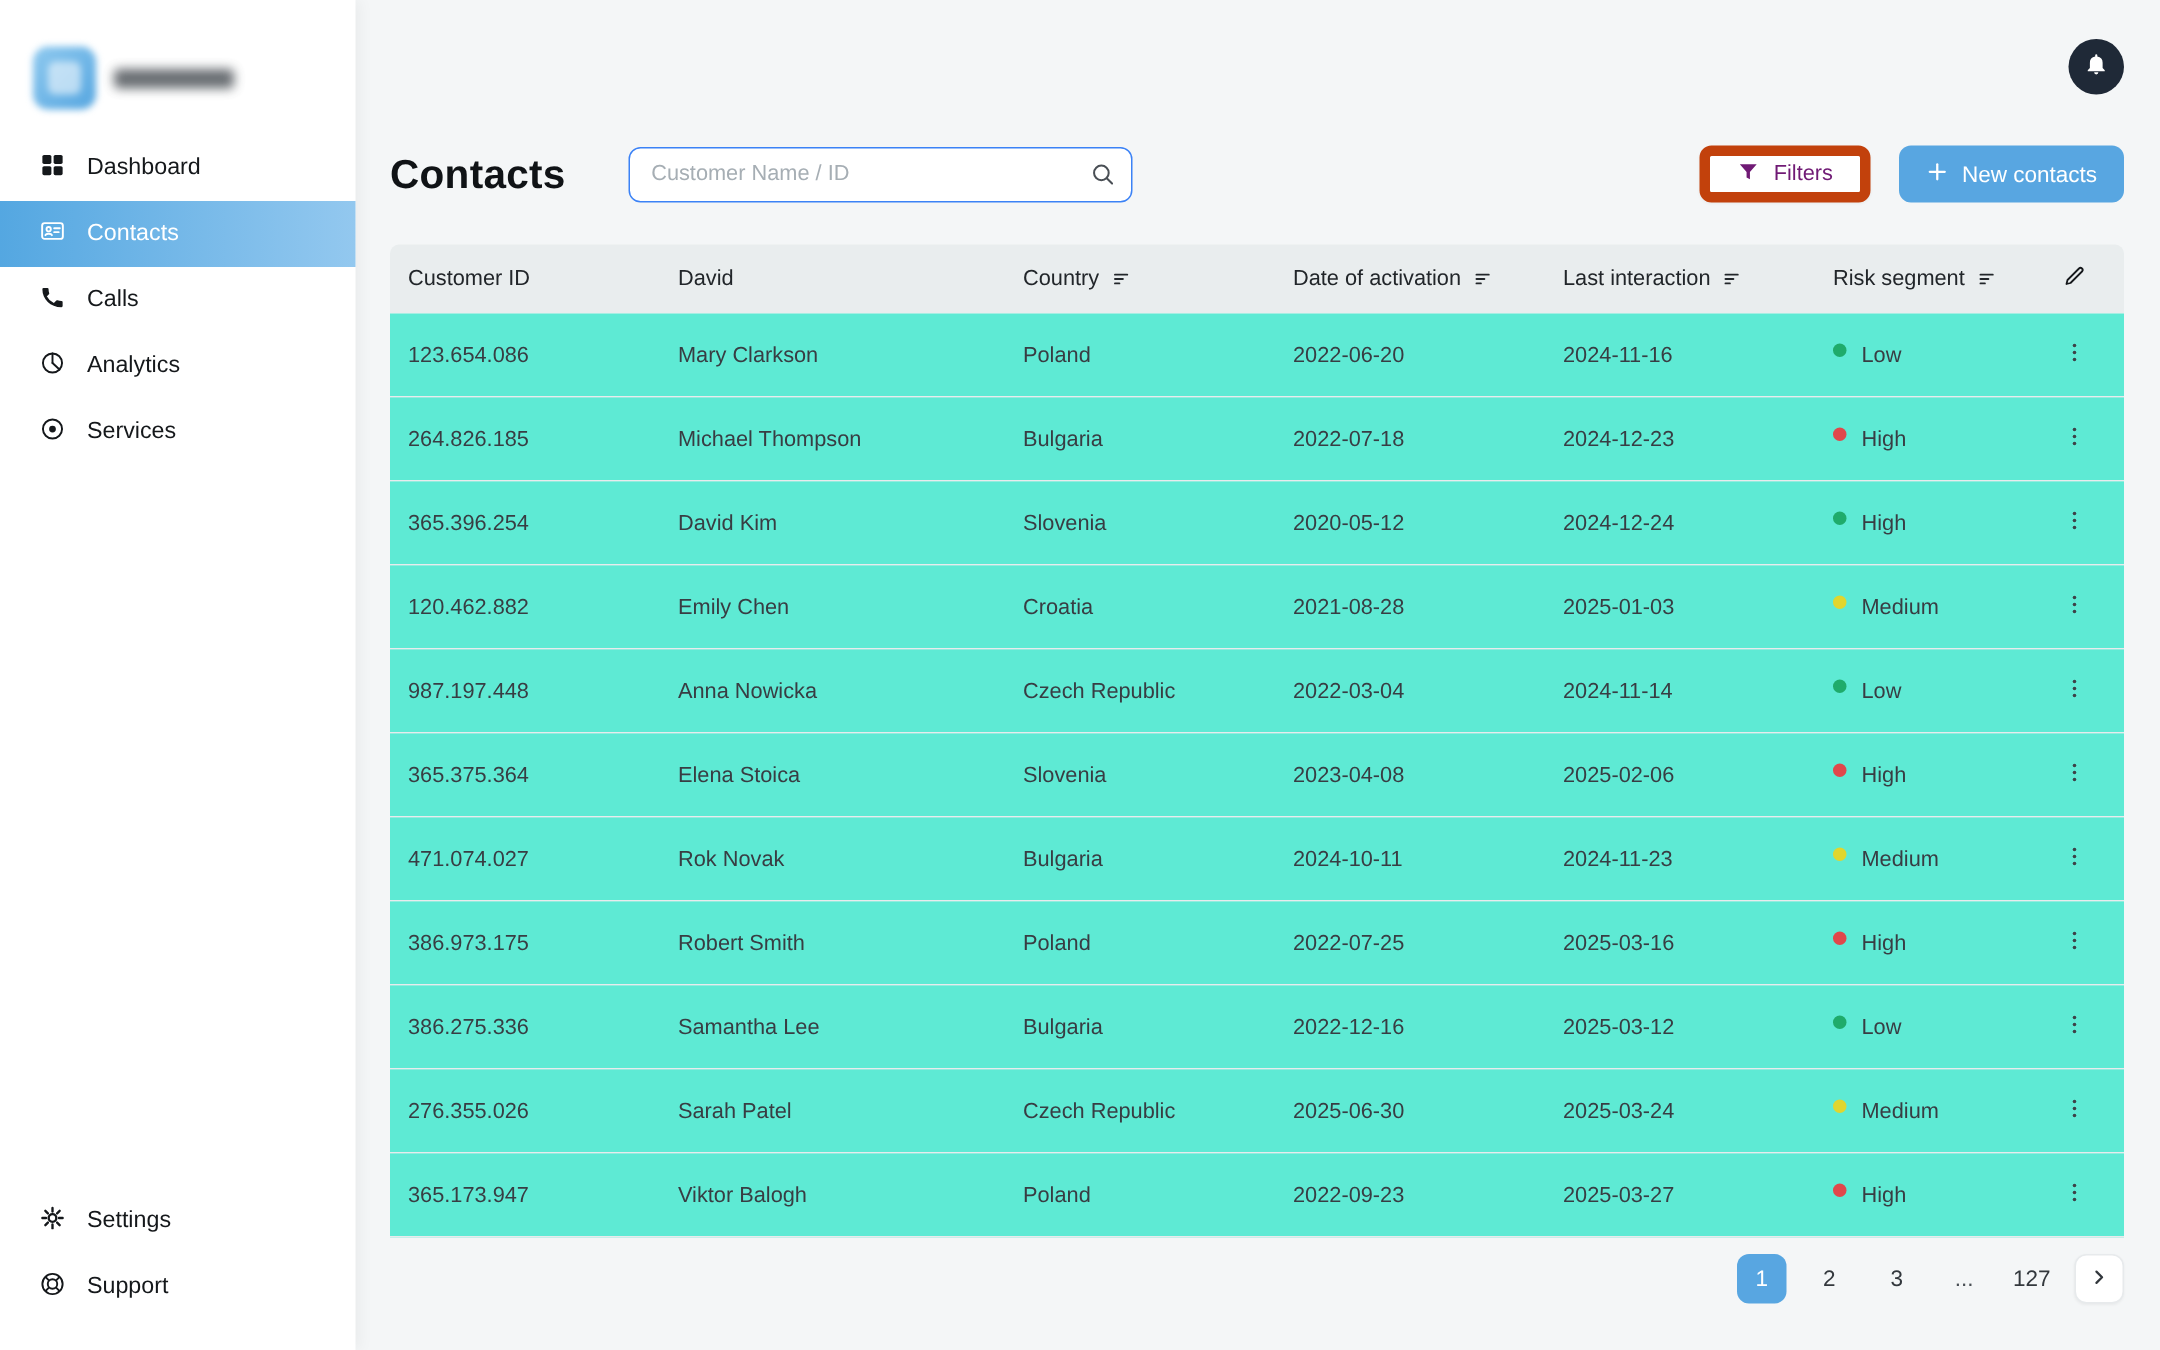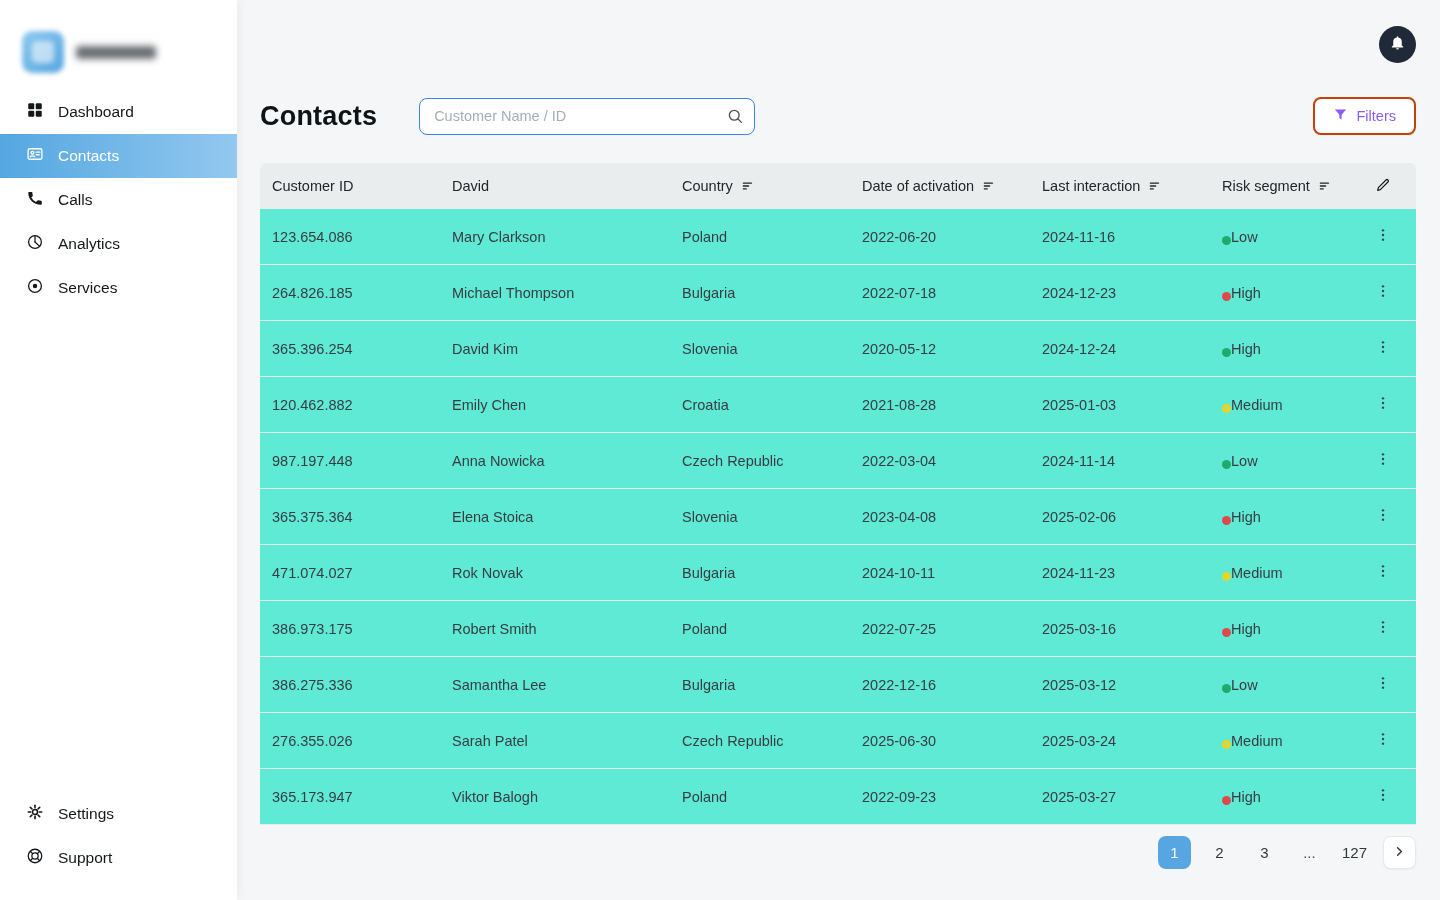--- a/index.html
+++ b/index.html
@@ -44,34 +44,34 @@
   .page-title { font-size:27px; font-weight:700; letter-spacing:.2px; color:#101316; }
   .search-wrap { position:relative; margin-left:42px; }
   .search-input { width:336px; height:37px; border:1px solid #3b82f6; border-radius:8px;
                   background:#ffffff; padding:0 38px 0 14px; font-size:14.5px;
                   font-family:"Liberation Sans",sans-serif; color:#2b2f33; outline:none; }
   .search-input::placeholder { color:#a6aeb4; }
   .search-icon { position:absolute; right:11px; top:9px; color:#4a4f55; }
 
   .btn { display:flex; align-items:center; gap:9px; height:38px; border-radius:8px;
          font-size:14.5px; cursor:pointer; border:none; font-family:"Liberation Sans",sans-serif; }
-  .btn-filters { margin-left:auto; background:#ffffff; border:2px solid #c2410c; color:#8b5cf6;
+  .btn-filters { margin-left:auto; background:#ffffff; border:7px solid #c2410c; color:#701a75;
                  padding:0 18px; box-shadow:0 1px 2px rgba(0,0,0,.04); }
   .btn-primary { margin-left:19px; background:#58a6e1; color:#ffffff; padding:0 18px; font-size:15px; }
 
   
   .table { margin-top:28px; }
   .thead, .trow { display:grid; grid-template-columns:180px 230px 180px 180px 180px 140px 1fr;
                   align-items:center; padding:0 12px; }
   .thead { height:46px; background:#e9edee; border-radius:6px 6px 0 0; font-size:14.5px; color:#22262a; }
   .th { display:flex; align-items:center; gap:8px; }
   .th .sort-icon { color:#22262a; display:flex; cursor:pointer; }
   .th-actions { display:flex; justify-content:center; color:#15181b; }
   .trow { height:56px; background:#5eead4; border-bottom:1px solid #e8ebed; font-size:14.5px; color:#383d43; }
-  .cell.risk { display:flex; align-items:flex-end; gap:0; }
+  .cell.risk { display:flex; align-items:flex-start; gap:10px; }
   .dot { width:9px; height:9px; border-radius:50%; display:inline-block; }
   .cell.actions { display:flex; justify-content:center; }
   .kebab { background:none; border:none; cursor:pointer; padding:4px 8px; color:#3d4248; }
 
   
   .pagination { display:flex; align-items:center; justify-content:flex-end; gap:12px; margin-top:11px; }
   .page { min-width:33px; height:33px; display:flex; align-items:center; justify-content:center;
           font-size:15px; color:#33383d; cursor:pointer; border-radius:8px; padding:0 4px; }
   .page.active { background:#58a6e1; color:#ffffff; }
   .page.dots { cursor:default; color:#4a4f55; }
@@ -209,20 +209,29 @@
 
       <button class="btn btn-filters">
         <span>
           <svg width="15" height="15" viewBox="0 0 24 24" fill="currentColor">
             <path d="M3 4h18l-7.2 8.2V20l-3.6-2v-5.8L3 4z"></path>
           </svg>
         </span>
         <span>Filters</span>
       </button>
 
+      <button class="btn btn-primary">
+        <span>
+          <svg width="15" height="15" viewBox="0 0 24 24" fill="none" stroke="currentColor" stroke-width="2.4" stroke-linecap="round">
+            <line x1="12" y1="4" x2="12" y2="20"></line>
+              <line x1="4" y1="12" x2="20" y2="12"></line>
+          </svg>
+        </span>
+        <span>New contacts</span>
+      </button>
     </div>
 
     <div class="table">
       <div class="thead">
         <div class="th">
           <span>Customer ID</span>
         </div>
         <div class="th">
           <span>David</span>
         </div>

